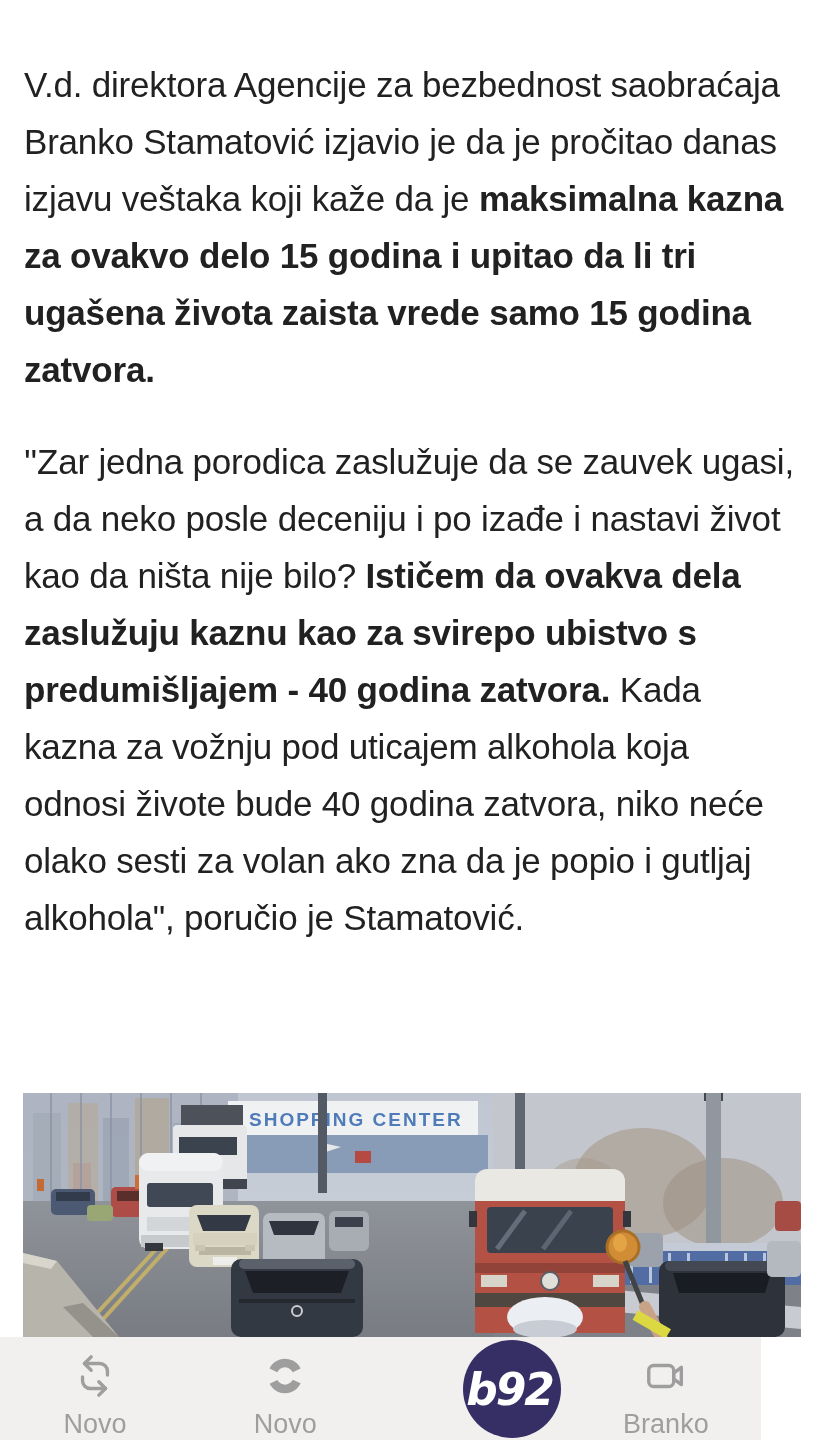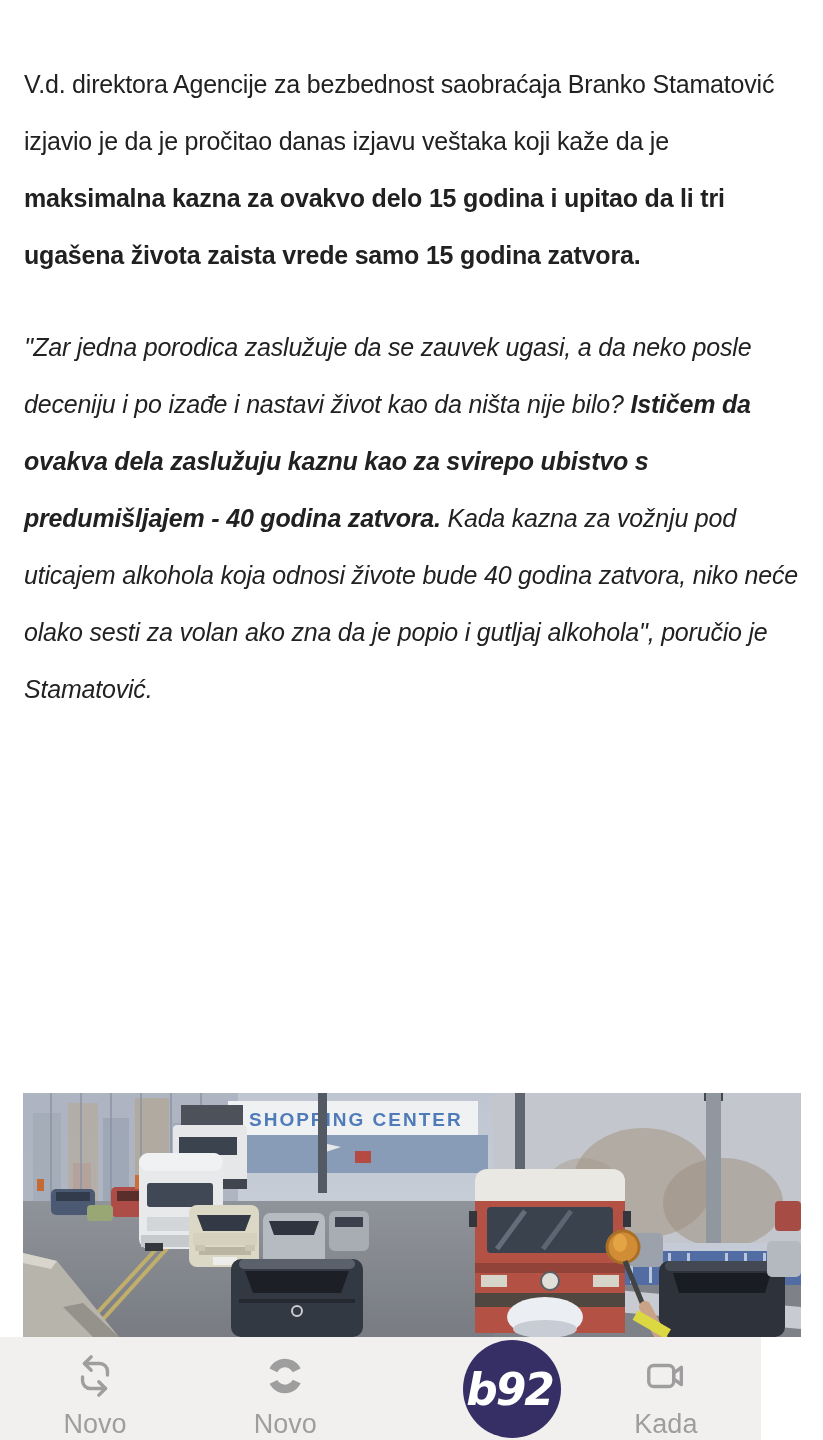--- a/index.html
+++ b/index.html
@@ -1,23 +1,23 @@
 <!DOCTYPE html>
 <html><head>
 <meta charset="utf-8">
 <style>
   html,body{margin:0;padding:0;width:823px;height:1440px;background:#ffffff;overflow:hidden;
     font-family:"Liberation Sans","DejaVu Sans",sans-serif;}
   .page{position:relative;width:823px;height:1440px;background:#ffffff;}
 
   
   .article{position:absolute;left:24px;top:56px;width:776px;color:#212121;
-    font-size:25px;line-height:57px;letter-spacing:-0.2px;}
+    font-size:35px;line-height:57px;letter-spacing:-0.2px;}
   .article p{margin:0;}
-  .article p + p{margin-top:35px;font-style:italic;}
+  .article p + p{margin-top:35px;}
   .article strong{font-weight:700;}
 
   
   .photo{position:absolute;left:23px;top:1093px;width:778px;height:244px;overflow:hidden;background:#c6ccd6;}
   .photo svg{display:block;width:100%;height:100%;}
 
   
   .bottom-nav{position:absolute;left:0;top:1337px;width:761px;height:103px;background:#f1f0ee;display:flex;}
   .nav-item{flex:1;display:flex;flex-direction:column;align-items:center;padding-top:16px;position:relative;cursor:pointer;}
   .nav-icon{width:46px;height:46px;}
@@ -219,18 +219,18 @@
       </div>
     </div>
 
     <div class="nav-item">
       <span class="nav-icon">
         <svg viewBox="0 0 48 48" fill="none" stroke="#9e9e9e" stroke-width="3.5" stroke-linejoin="round">
           <rect x="6" y="13" width="26" height="22" rx="5"></rect>
           <path d="M32 21 l8 -6 v18 l-8 -6 z"></path>
         </svg>
       </span>
-      <span class="nav-label">Kada</span>
+      <span class="nav-label">Branko</span>
     </div>
 
 
   </nav>
 </div>
 
 </body></html>

